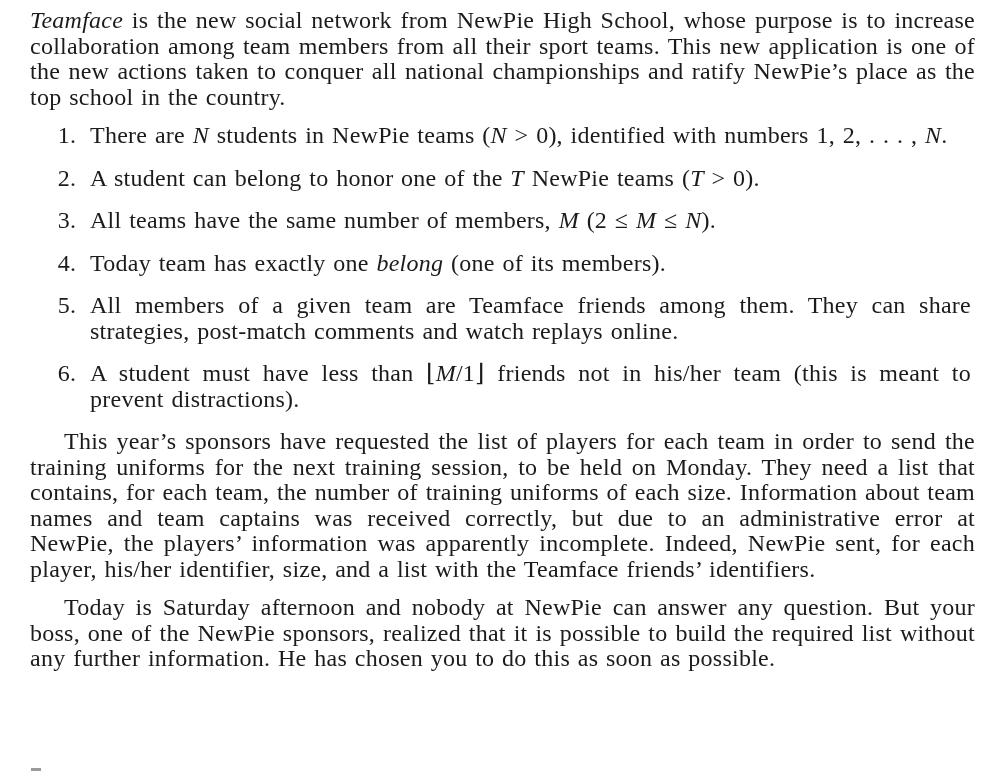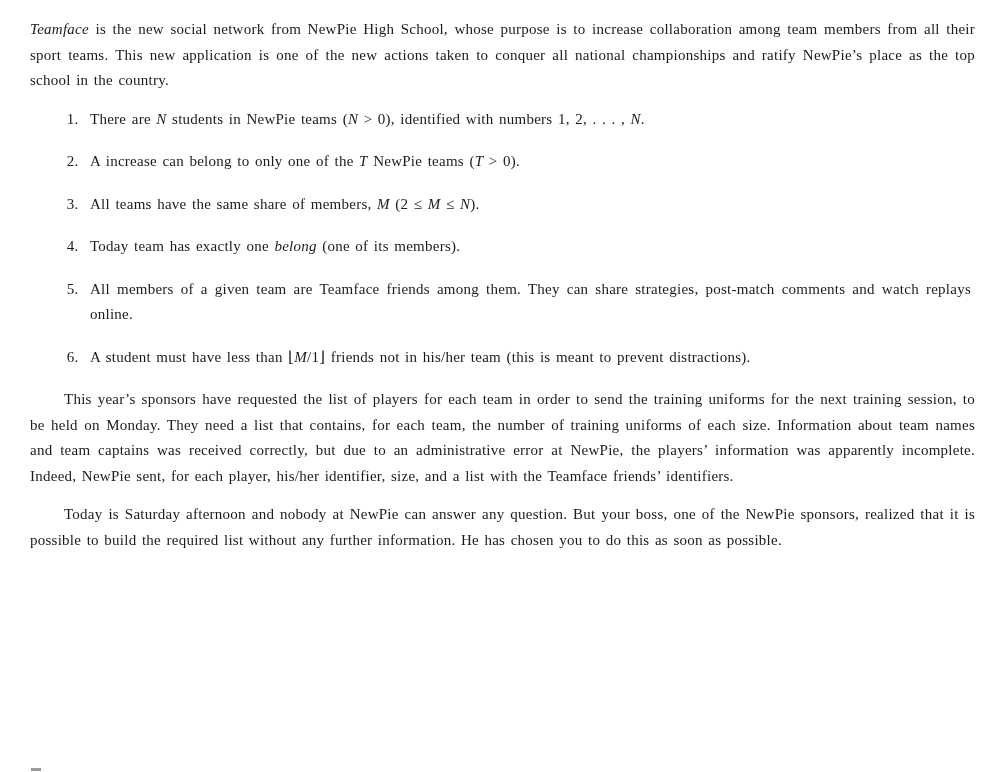--- a/index.html
+++ b/index.html
@@ -5,26 +5,26 @@
   html, body {
     margin: 0;
     padding: 0;
     width: 1006px;
     height: 772px;
     overflow: hidden;
     background: #ffffff;
   }
   .page {
     position: absolute;
-    top: 17px;
+    top: 8px;
     left: 30px;
     width: 945px;
     color: #1b1b1b;
     font-family: "Liberation Serif", "DejaVu Serif", serif;
-    font-size: 15px;
+    font-size: 24px;
     line-height: 25.5px;
     letter-spacing: 0.25px;
     word-spacing: 1.5px;
     text-align: justify;
   }
   .para {
     margin: 0 0 13px 0;
   }
   .para.indent {
     text-indent: 34px;
@@ -51,22 +51,22 @@
 </head>
 <body>
 
 <div class="page">
 
   <p class="para"><span class="it">Teamface</span><span> is the new social network from NewPie High School, whose purpose is to increase collaboration among team members from all their sport teams. This new application is one of the new actions taken to conquer all national championships and ratify NewPie’s place as the top school in the country.</span></p>
 
 
   <ol class="rules">
     <li><span>There are </span><span class="mi">N</span><span> students in NewPie teams (</span><span class="mi">N</span><span> &gt; 0), identified with numbers 1, 2, . . . , </span><span class="mi">N</span><span>.</span></li>
-    <li><span>A increase can belong to only one of the </span><span class="mi">T</span><span> NewPie teams (</span><span class="mi">T</span><span> &gt; 0).</span></li>
-    <li><span>All teams have the same share of members, </span><span class="mi">M</span><span> (2 ≤ </span><span class="mi">M</span><span> ≤ </span><span class="mi">N</span><span>).</span></li>
+    <li><span>A student can belong to honor one of the </span><span class="mi">T</span><span> NewPie teams (</span><span class="mi">T</span><span> &gt; 0).</span></li>
+    <li><span>All teams have the same number of members, </span><span class="mi">M</span><span> (2 ≤ </span><span class="mi">M</span><span> ≤ </span><span class="mi">N</span><span>).</span></li>
     <li><span>Today team has exactly one </span><span class="it">belong</span><span> (one of its members).</span></li>
     <li><span>All members of a given team are Teamface friends among them. They can share strategies, post-match comments and watch replays online.</span></li>
     <li><span>A student must have less than ⌊</span><span class="mi">M</span><span>/1⌋ friends not in his/her team (this is meant to prevent distractions).</span></li>
   </ol>
 
 
   <p class="para indent"><span>This year’s sponsors have requested the list of players for each team in order to send the training uniforms for the next training session, to be held on Monday. They need a list that contains, for each team, the number of training uniforms of each size. Information about team names and team captains was received correctly, but due to an administrative error at NewPie, the players’ information was apparently incomplete. Indeed, NewPie sent, for each player, his/her identifier, size, and a list with the Teamface friends’ identifiers.</span></p>
 
   <p class="para indent"><span>Today is Saturday afternoon and nobody at NewPie can answer any question. But your boss, one of the NewPie sponsors, realized that it is possible to build the required list without any further information. He has chosen you to do this as soon as possible.</span></p>
 

